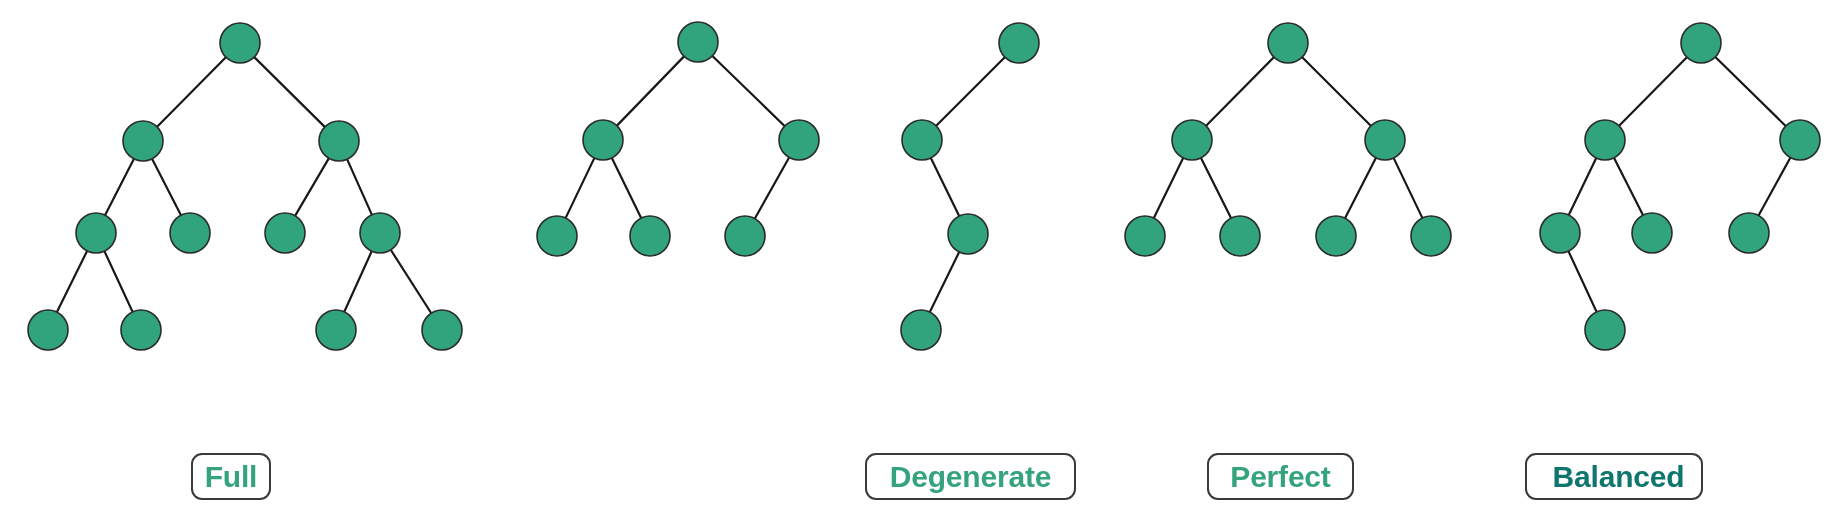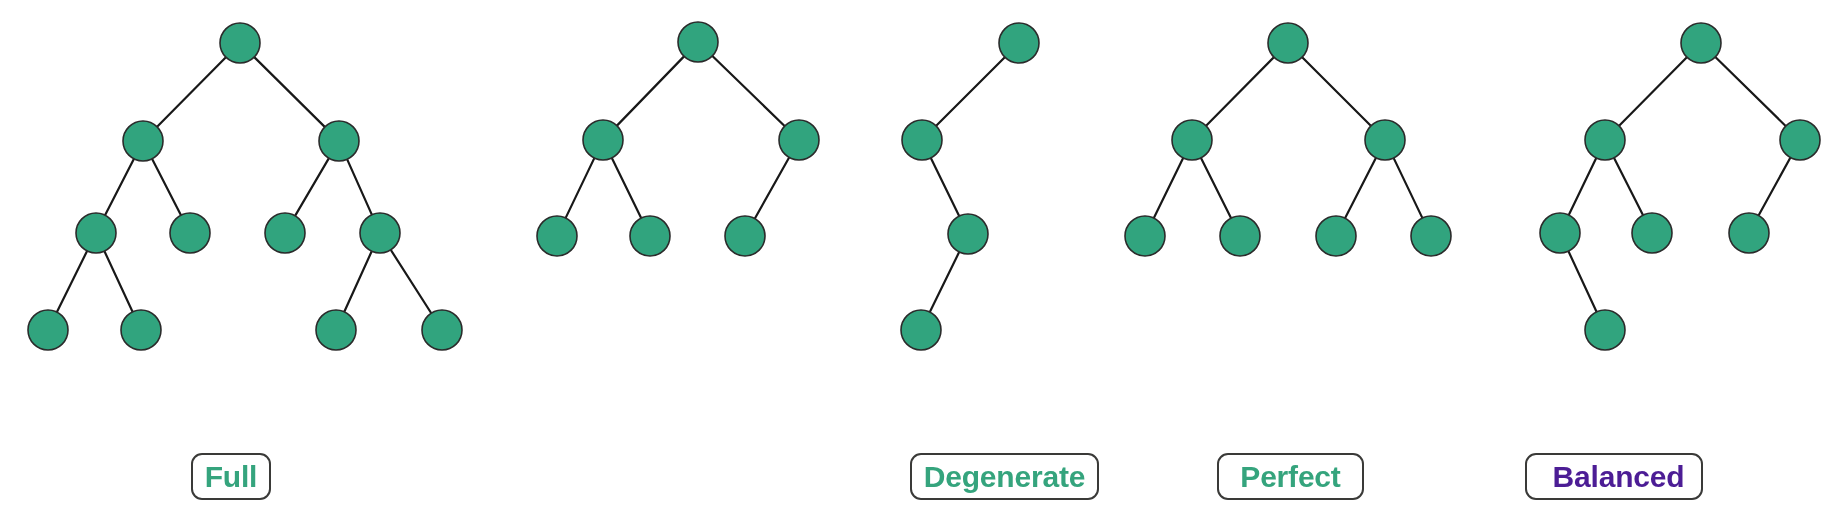--- a/index.html
+++ b/index.html
@@ -157,23 +157,23 @@
           <circle cx="1652" cy="233" r="20" class="tree-node" fill="#31a47e" stroke="#2b2b2b"></circle>
           <circle cx="1749" cy="233" r="20" class="tree-node" fill="#31a47e" stroke="#2b2b2b"></circle>
           <circle cx="1605" cy="330" r="20" class="tree-node" fill="#31a47e" stroke="#2b2b2b"></circle>
         </g>
       </g>
   </svg>
   <div id="label-row">
       <div class="tree-label" style="left: 191px; top: 453px; width: 80px; border-color: rgb(58, 58, 56); background: rgb(255, 255, 255);">
         <span class="tree-label-text" style="color: rgb(53, 164, 125);">Full</span>
       </div>
-      <div class="tree-label" style="left: 910px; top: 453px; width: 189px; border-color: rgb(58, 58, 56); background: rgb(255, 255, 255);">
+      <div class="tree-label" style="left: 865px; top: 453px; width: 211px; border-color: rgb(58, 58, 56); background: rgb(255, 255, 255);">
         <span class="tree-label-text" style="color: rgb(53, 164, 125);">Degenerate</span>
       </div>
-      <div class="tree-label" style="left: 1207px; top: 453px; width: 147px; border-color: rgb(58, 58, 56); background: rgb(255, 255, 255); margin-left: 10px;">
+      <div class="tree-label" style="left: 1207px; top: 453px; width: 147px; border-color: rgb(58, 58, 56); background: rgb(255, 255, 255);">
         <span class="tree-label-text" style="color: rgb(53, 164, 125);">Perfect</span>
       </div>
       <div class="tree-label" style="left: 1525px; top: 453px; width: 178px; border-color: rgb(58, 58, 56); background: rgb(255, 255, 255);">
-        <span class="tree-label-text" style="color: #4c1d95; margin-left: 9px;">Balanced</span>
+        <span class="tree-label-text" style="color: #0f766e; margin-left: 9px;">Balanced</span>
       </div>
     </div>
 </div>
 
 </body></html>

